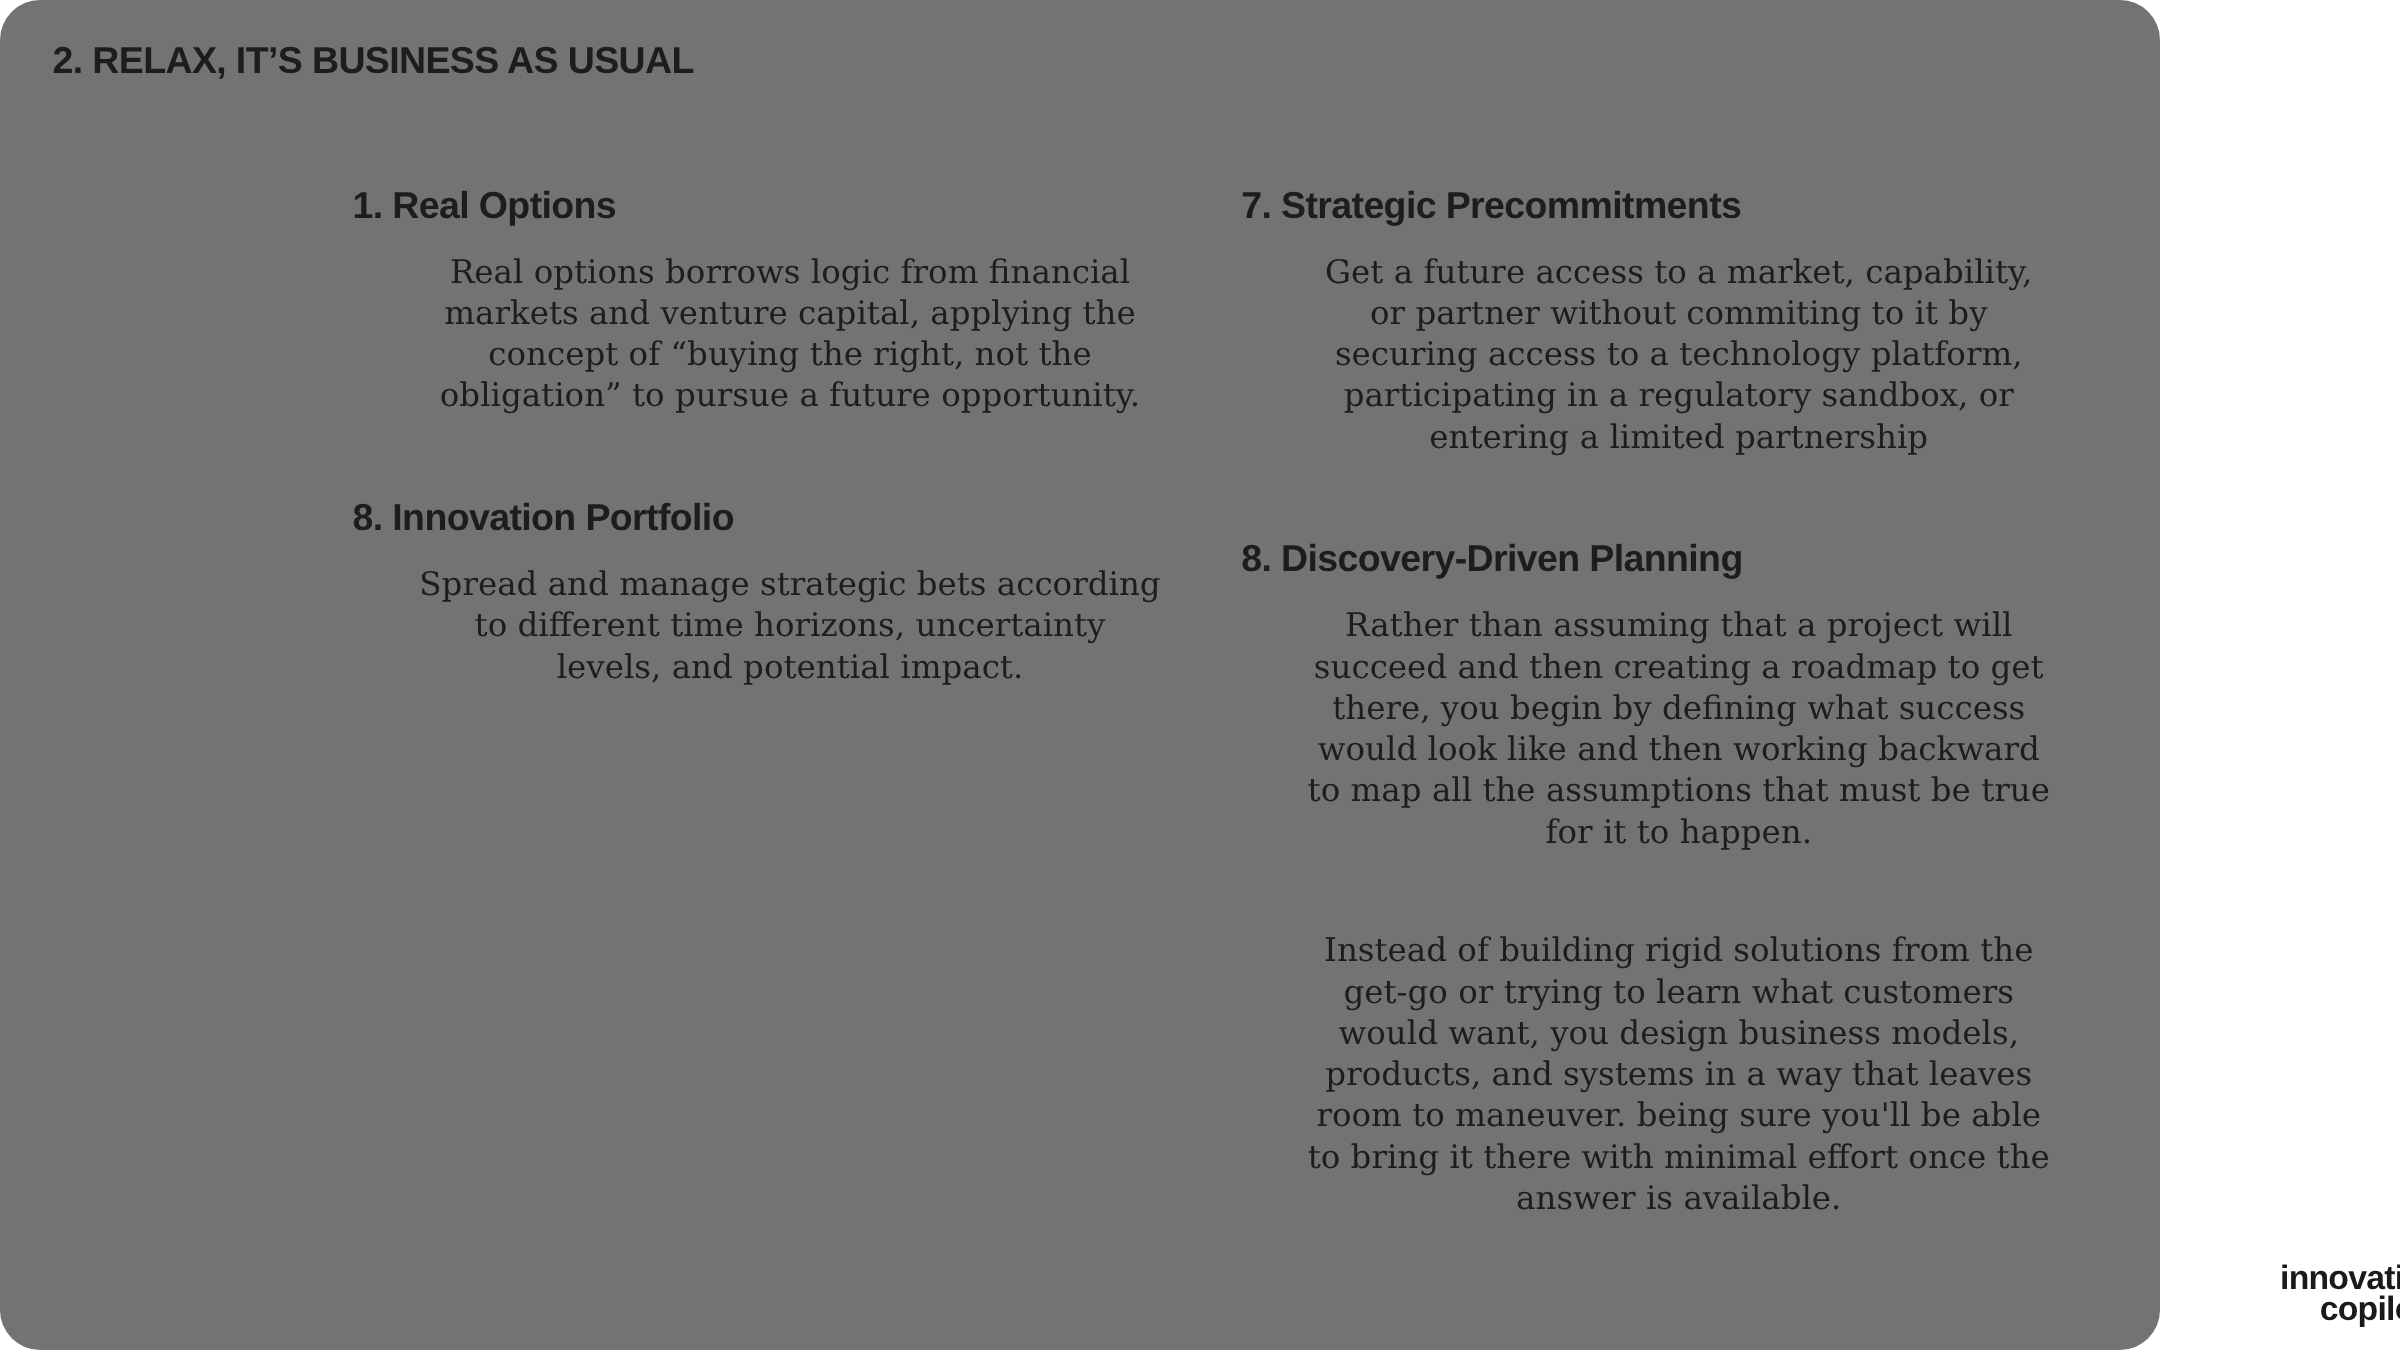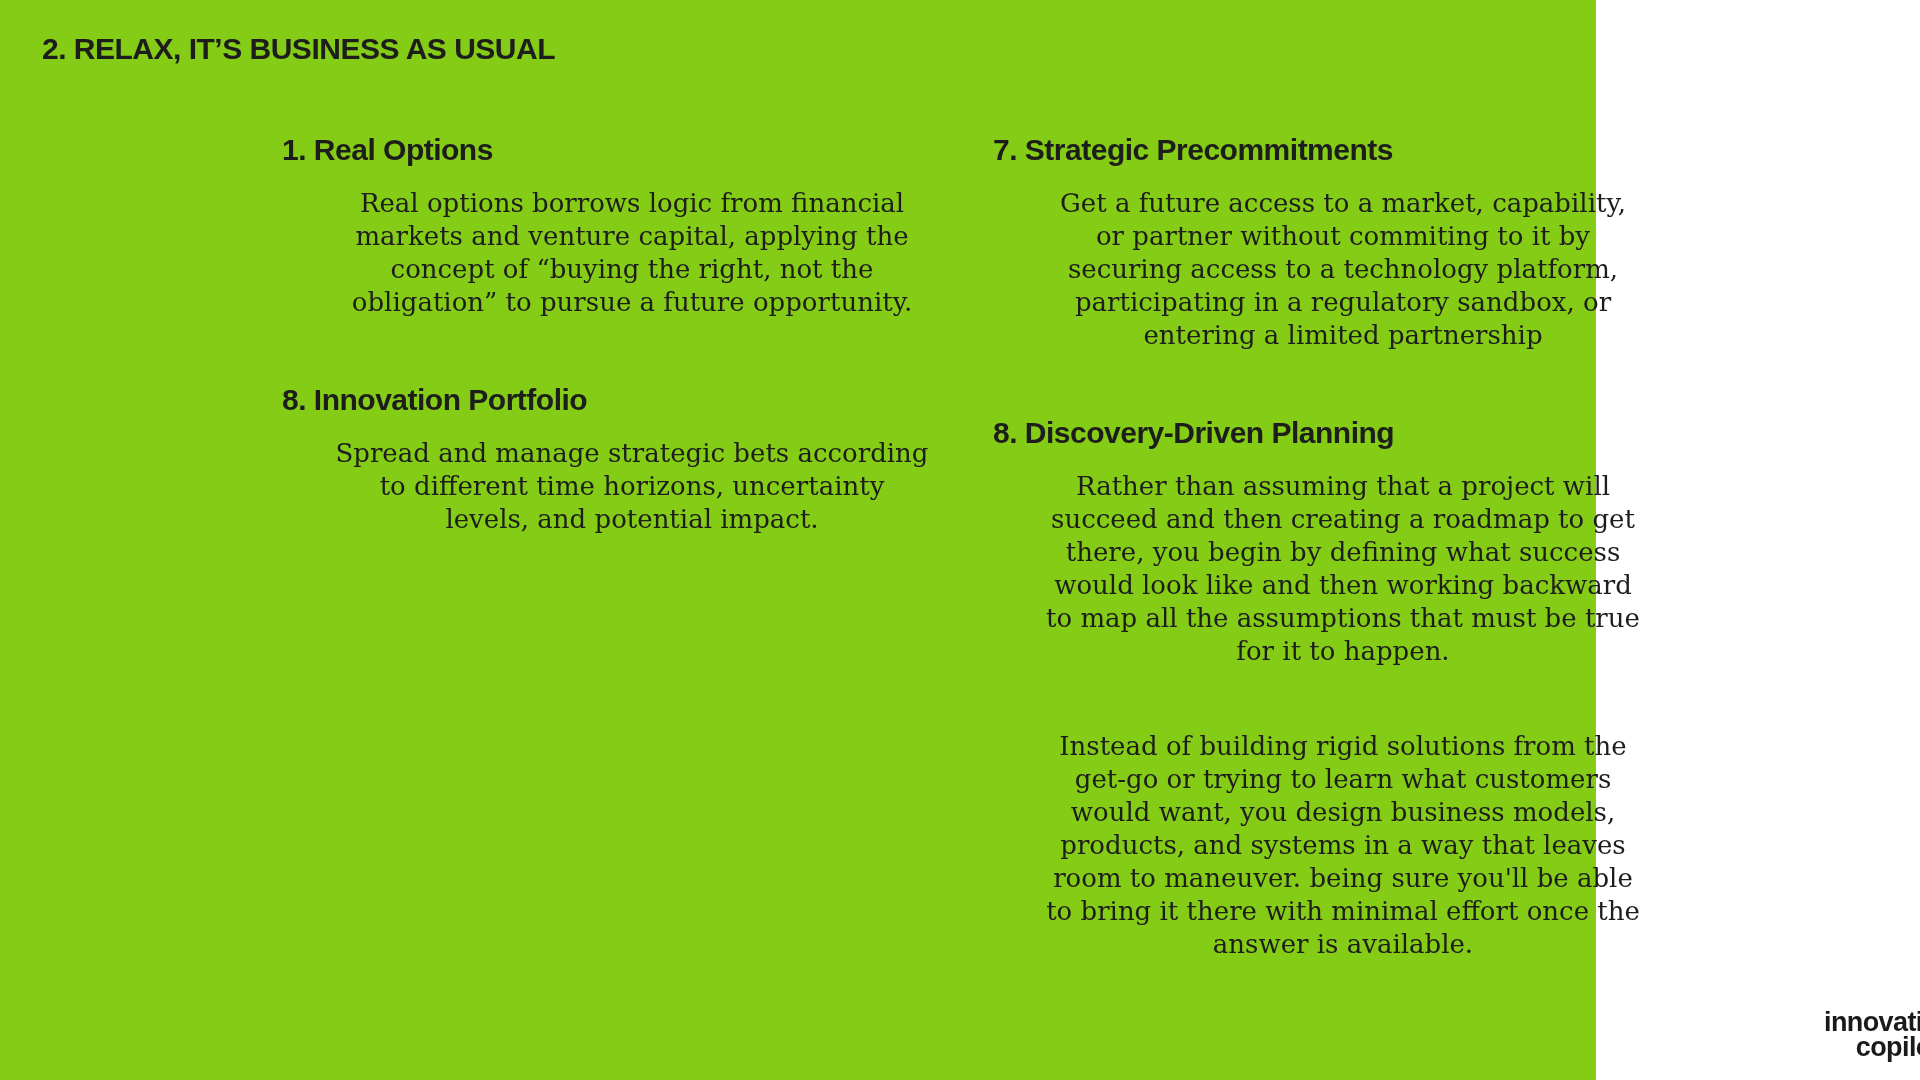--- a/index.html
+++ b/index.html
@@ -6,38 +6,39 @@
   html, body {
     width: 1920px;
     height: 1080px;
     background: #ffffff;
     overflow: hidden;
     font-family: "Liberation Sans", sans-serif;
     color: #1d1d1b;
   }
   .slide {
     position: relative;
-    width: 1596px;
+    width: 1728px;
     height: 1080px;
-    background: #84cc16;
+    background: #737373;
+    border-radius: 32px;
   }
   .slide-title {
     position: absolute;
     left: 42px;
     top: 32px;
     font-family: "Liberation Sans", sans-serif;
     font-weight: 700;
     font-size: 30px;
     letter-spacing: -0.5px;
     color: #1d1d1b;
     white-space: nowrap;
   }
   .column {
     position: absolute;
-    top: 131px;
+    top: 146px;
     width: 700px;
   }
   .column-left  { left: 282px; }
   .column-right { left: 993px; }
   .section { margin-bottom: 62px; }
   .section-heading {
     font-family: "Liberation Sans", sans-serif;
     font-weight: 700;
     font-size: 30px;
     line-height: 38px;

